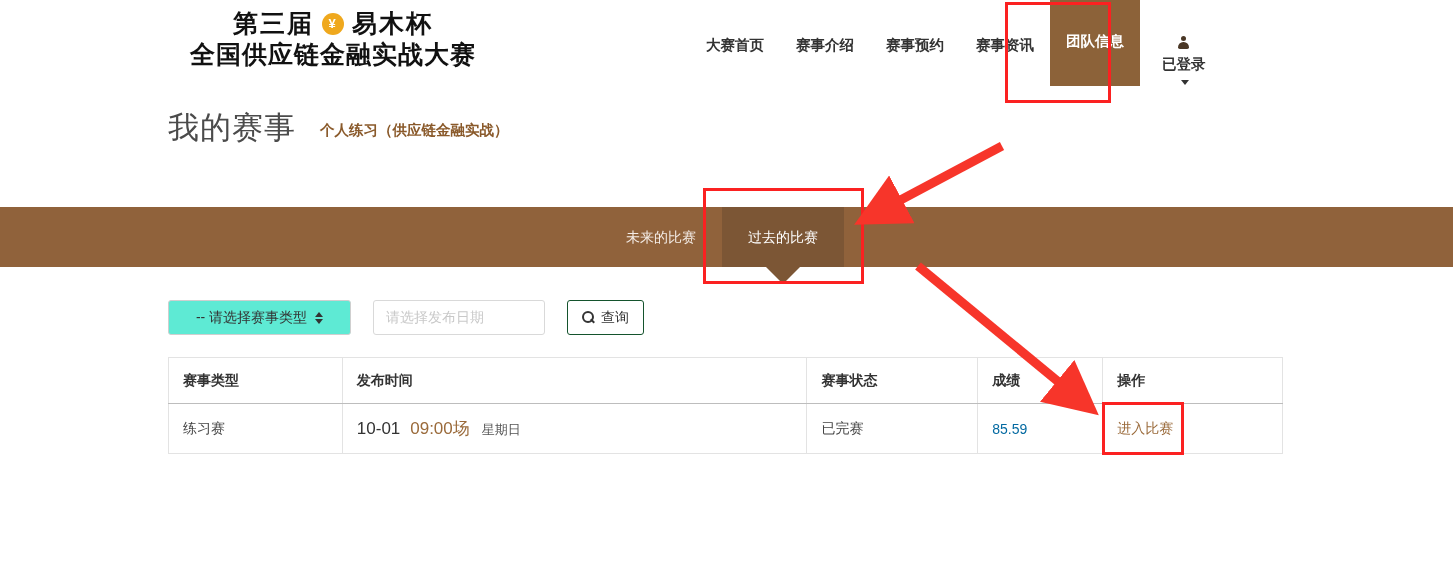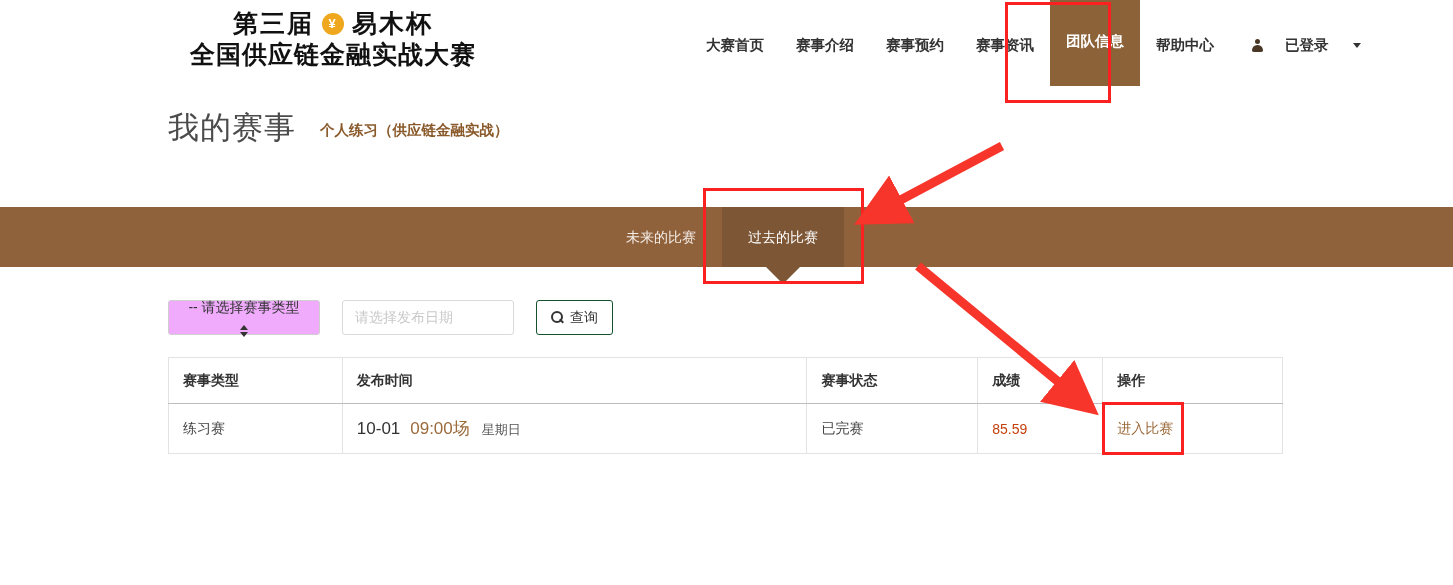--- a/index.html
+++ b/index.html
@@ -85,21 +85,22 @@
   }
   .nav-user {
     font-size: 14.5px;
     font-weight: bold;
     color: #333333;
     padding: 36px 10px 0 22px;
     white-space: nowrap;
     cursor: pointer;
     display: flex;
     align-items: center;
-    gap: 22px;
+    gap: 6px;
+    flex-direction: column;
   }
   .person-icon {
     display: inline-block;
     width: 11px;
     height: 13px;
     position: relative;
   }
   .person-icon::before {
     content: "";
     position: absolute;
@@ -193,34 +194,33 @@
   
   .filters {
     position: absolute;
     left: 168px;
     top: 300px;
     display: flex;
     align-items: center;
     gap: 22px;
   }
   .select-box {
-    width: 152px;
+    width: 183px;
     height: 35px;
     border: 1px solid #cfcfcf;
-    background: #f0abfc;
+    background: #5eead4;
     border-radius: 3px;
     font-size: 14px;
     color: #333333;
     display: flex;
     align-items: center;
     justify-content: center;
     gap: 8px;
     cursor: pointer;
     white-space: nowrap;
-    flex-direction: column;
   }
   .spinner-arrows {
     display: inline-flex;
     flex-direction: column;
     align-items: center;
     gap: 2px;
   }
   .spinner-arrows i {
     display: block;
     width: 0; height: 0;
@@ -311,21 +311,21 @@
   th.num, td.num { text-align: right; }
   .col-type   { width: 174px; }
   .col-time   { width: 465px; }
   .col-state  { width: 171px; }
   .col-score  { width: 125px; }
   .col-action { width: 180px; }
 
   .time-date { font-size: 17px; color: #333333; }
   .time-slot { font-size: 17px; color: #9a6a3a; margin-left: 6px; }
   .time-week { font-size: 13px; color: #555555; margin-left: 8px; }
-  .score-val { font-size: 14px; color: #c2410c; }
+  .score-val { font-size: 14px; color: #0369a1; }
   .enter-link {
     color: #9a6a3a;
     font-size: 14px;
     text-decoration: none;
     cursor: pointer;
   }
 
   
   .anno-box {
     position: absolute;
@@ -353,21 +353,20 @@
     </div>
     <div class="brand-line2">全国供应链金融实战大赛</div>
   </div>
 
   <div class="nav">
     <div class="nav-item">大赛首页</div>
     <div class="nav-item">赛事介绍</div>
     <div class="nav-item">赛事预约</div>
     <div class="nav-item">赛事资讯</div>
     <div class="nav-item active">团队信息</div>
-    <div class="nav-item">帮助中心</div>
     <div class="nav-user">
       <span class="person-icon"></span>
       <span>已登录</span>
       <span class="caret-down"></span>
     </div>
   </div>
 </div>
 
 <div class="title-row">
   <div class="page-title">我的赛事</div>

